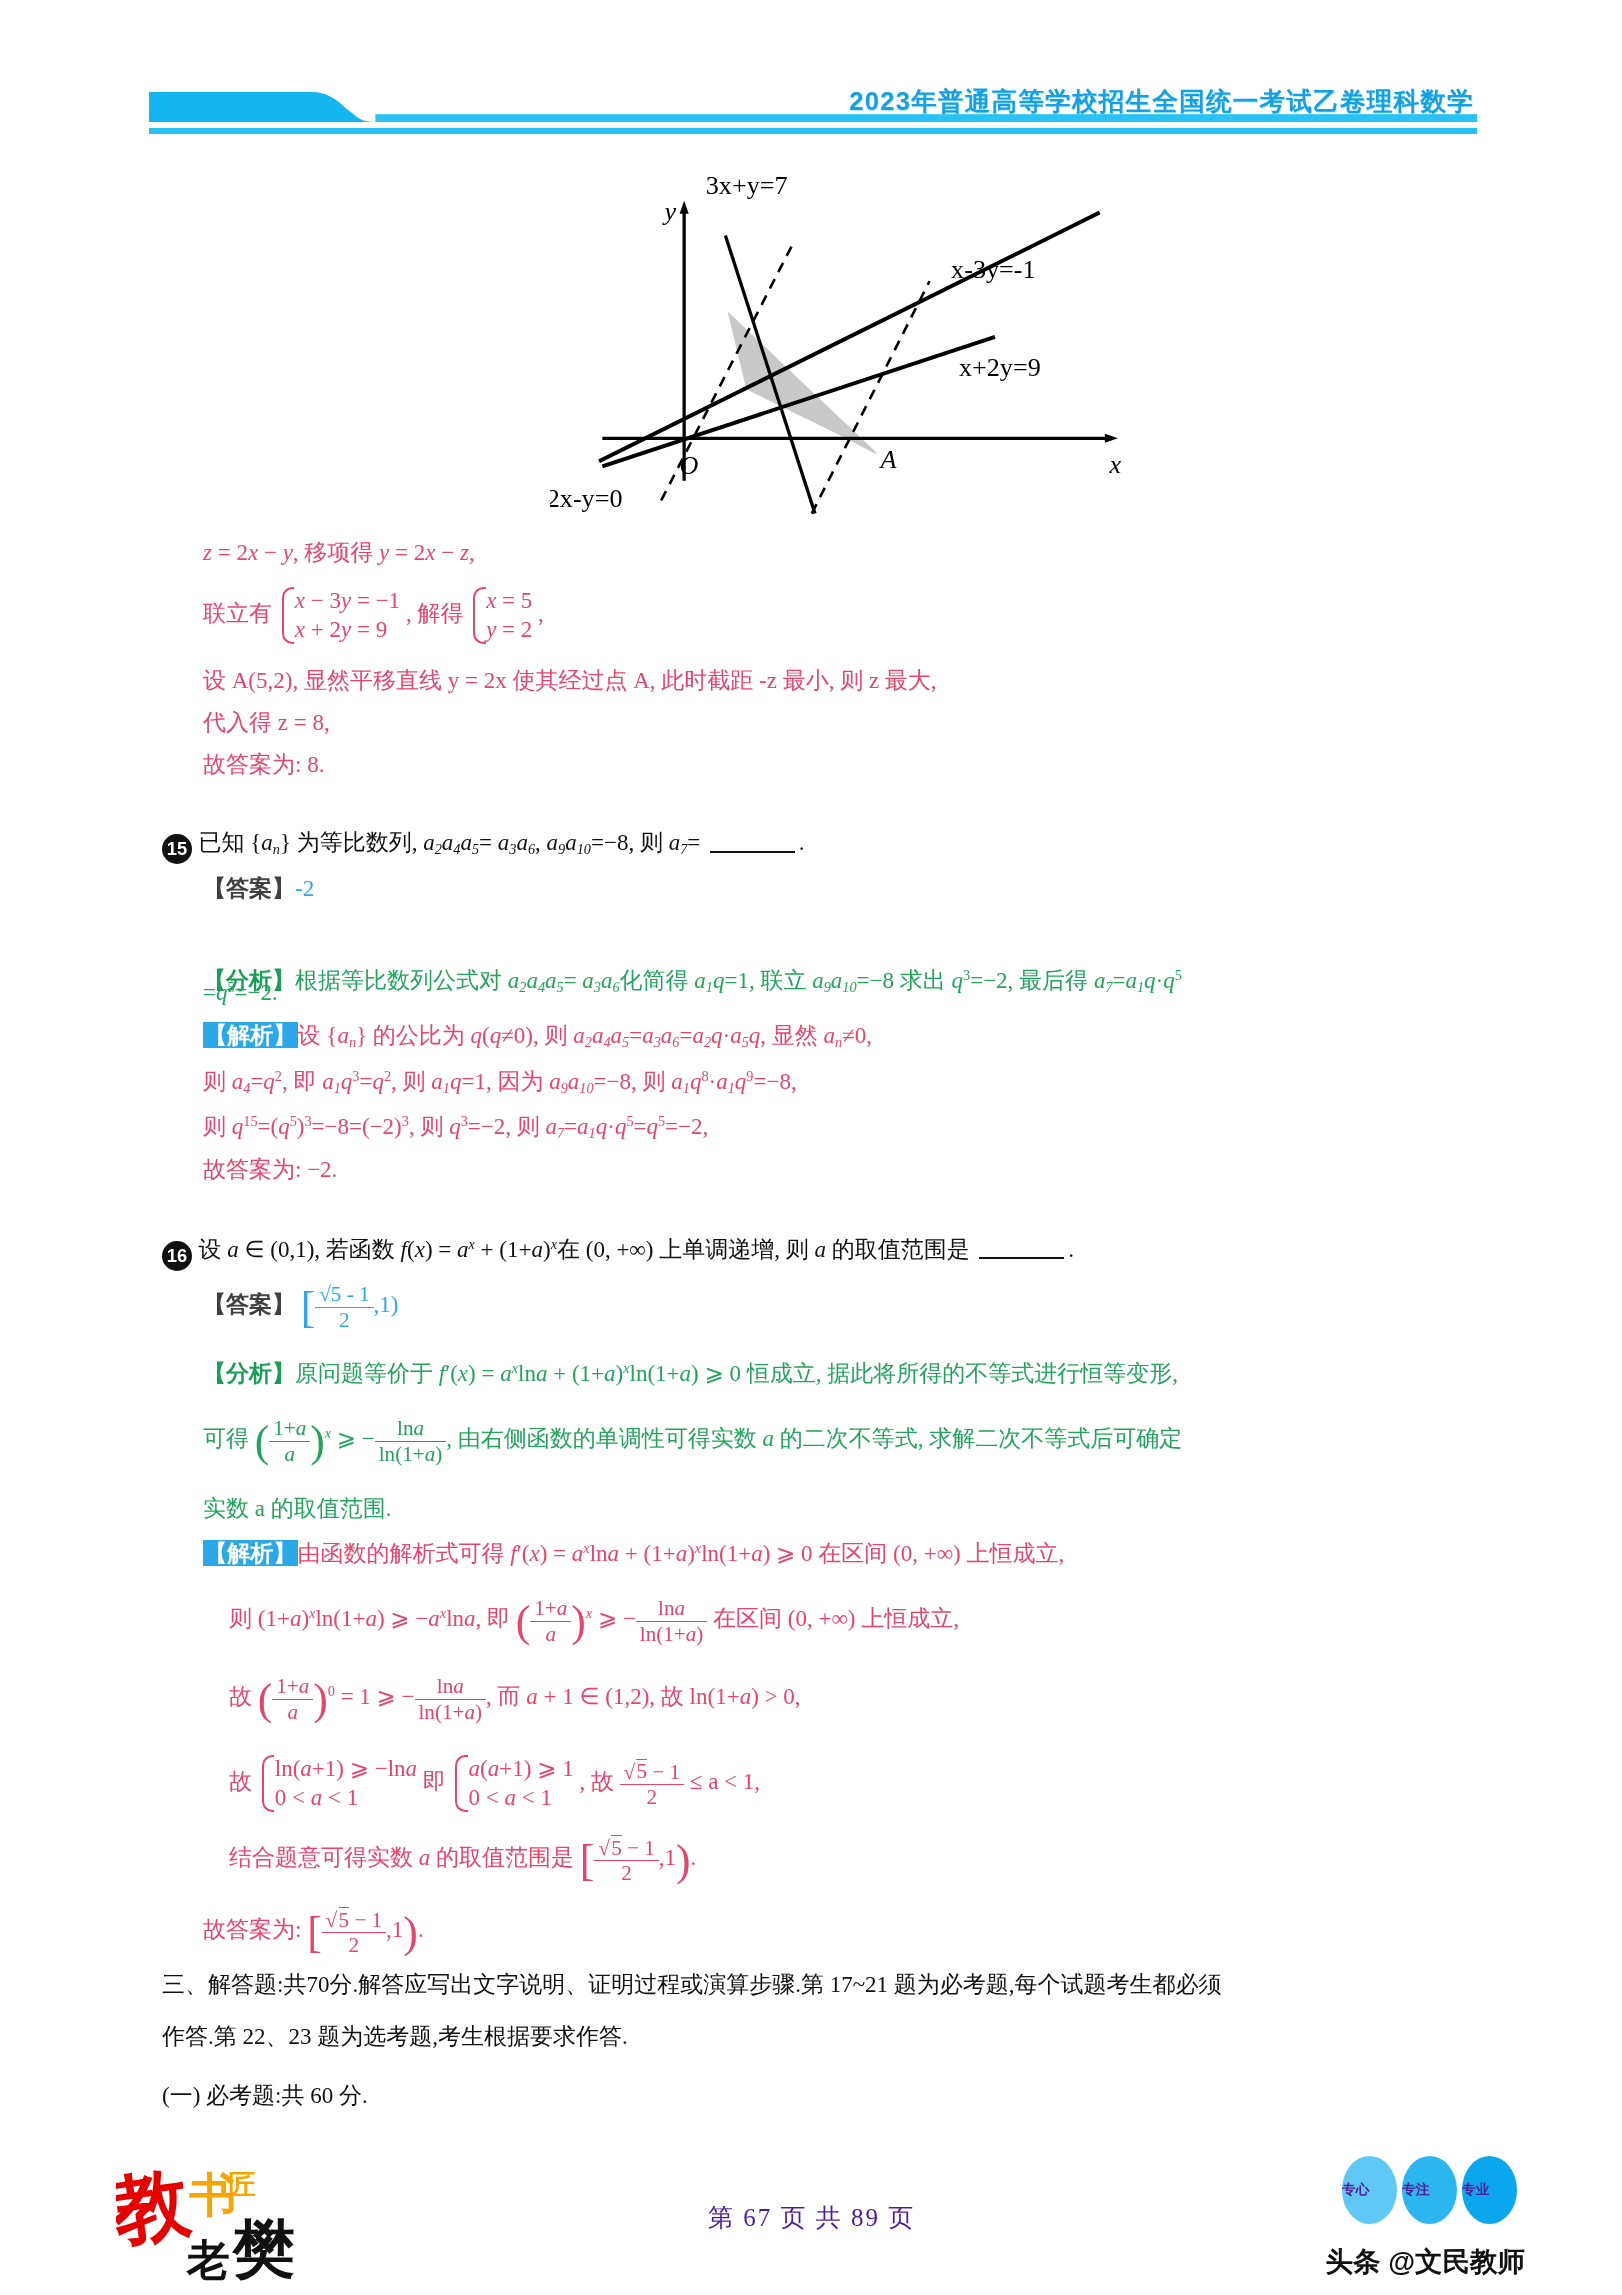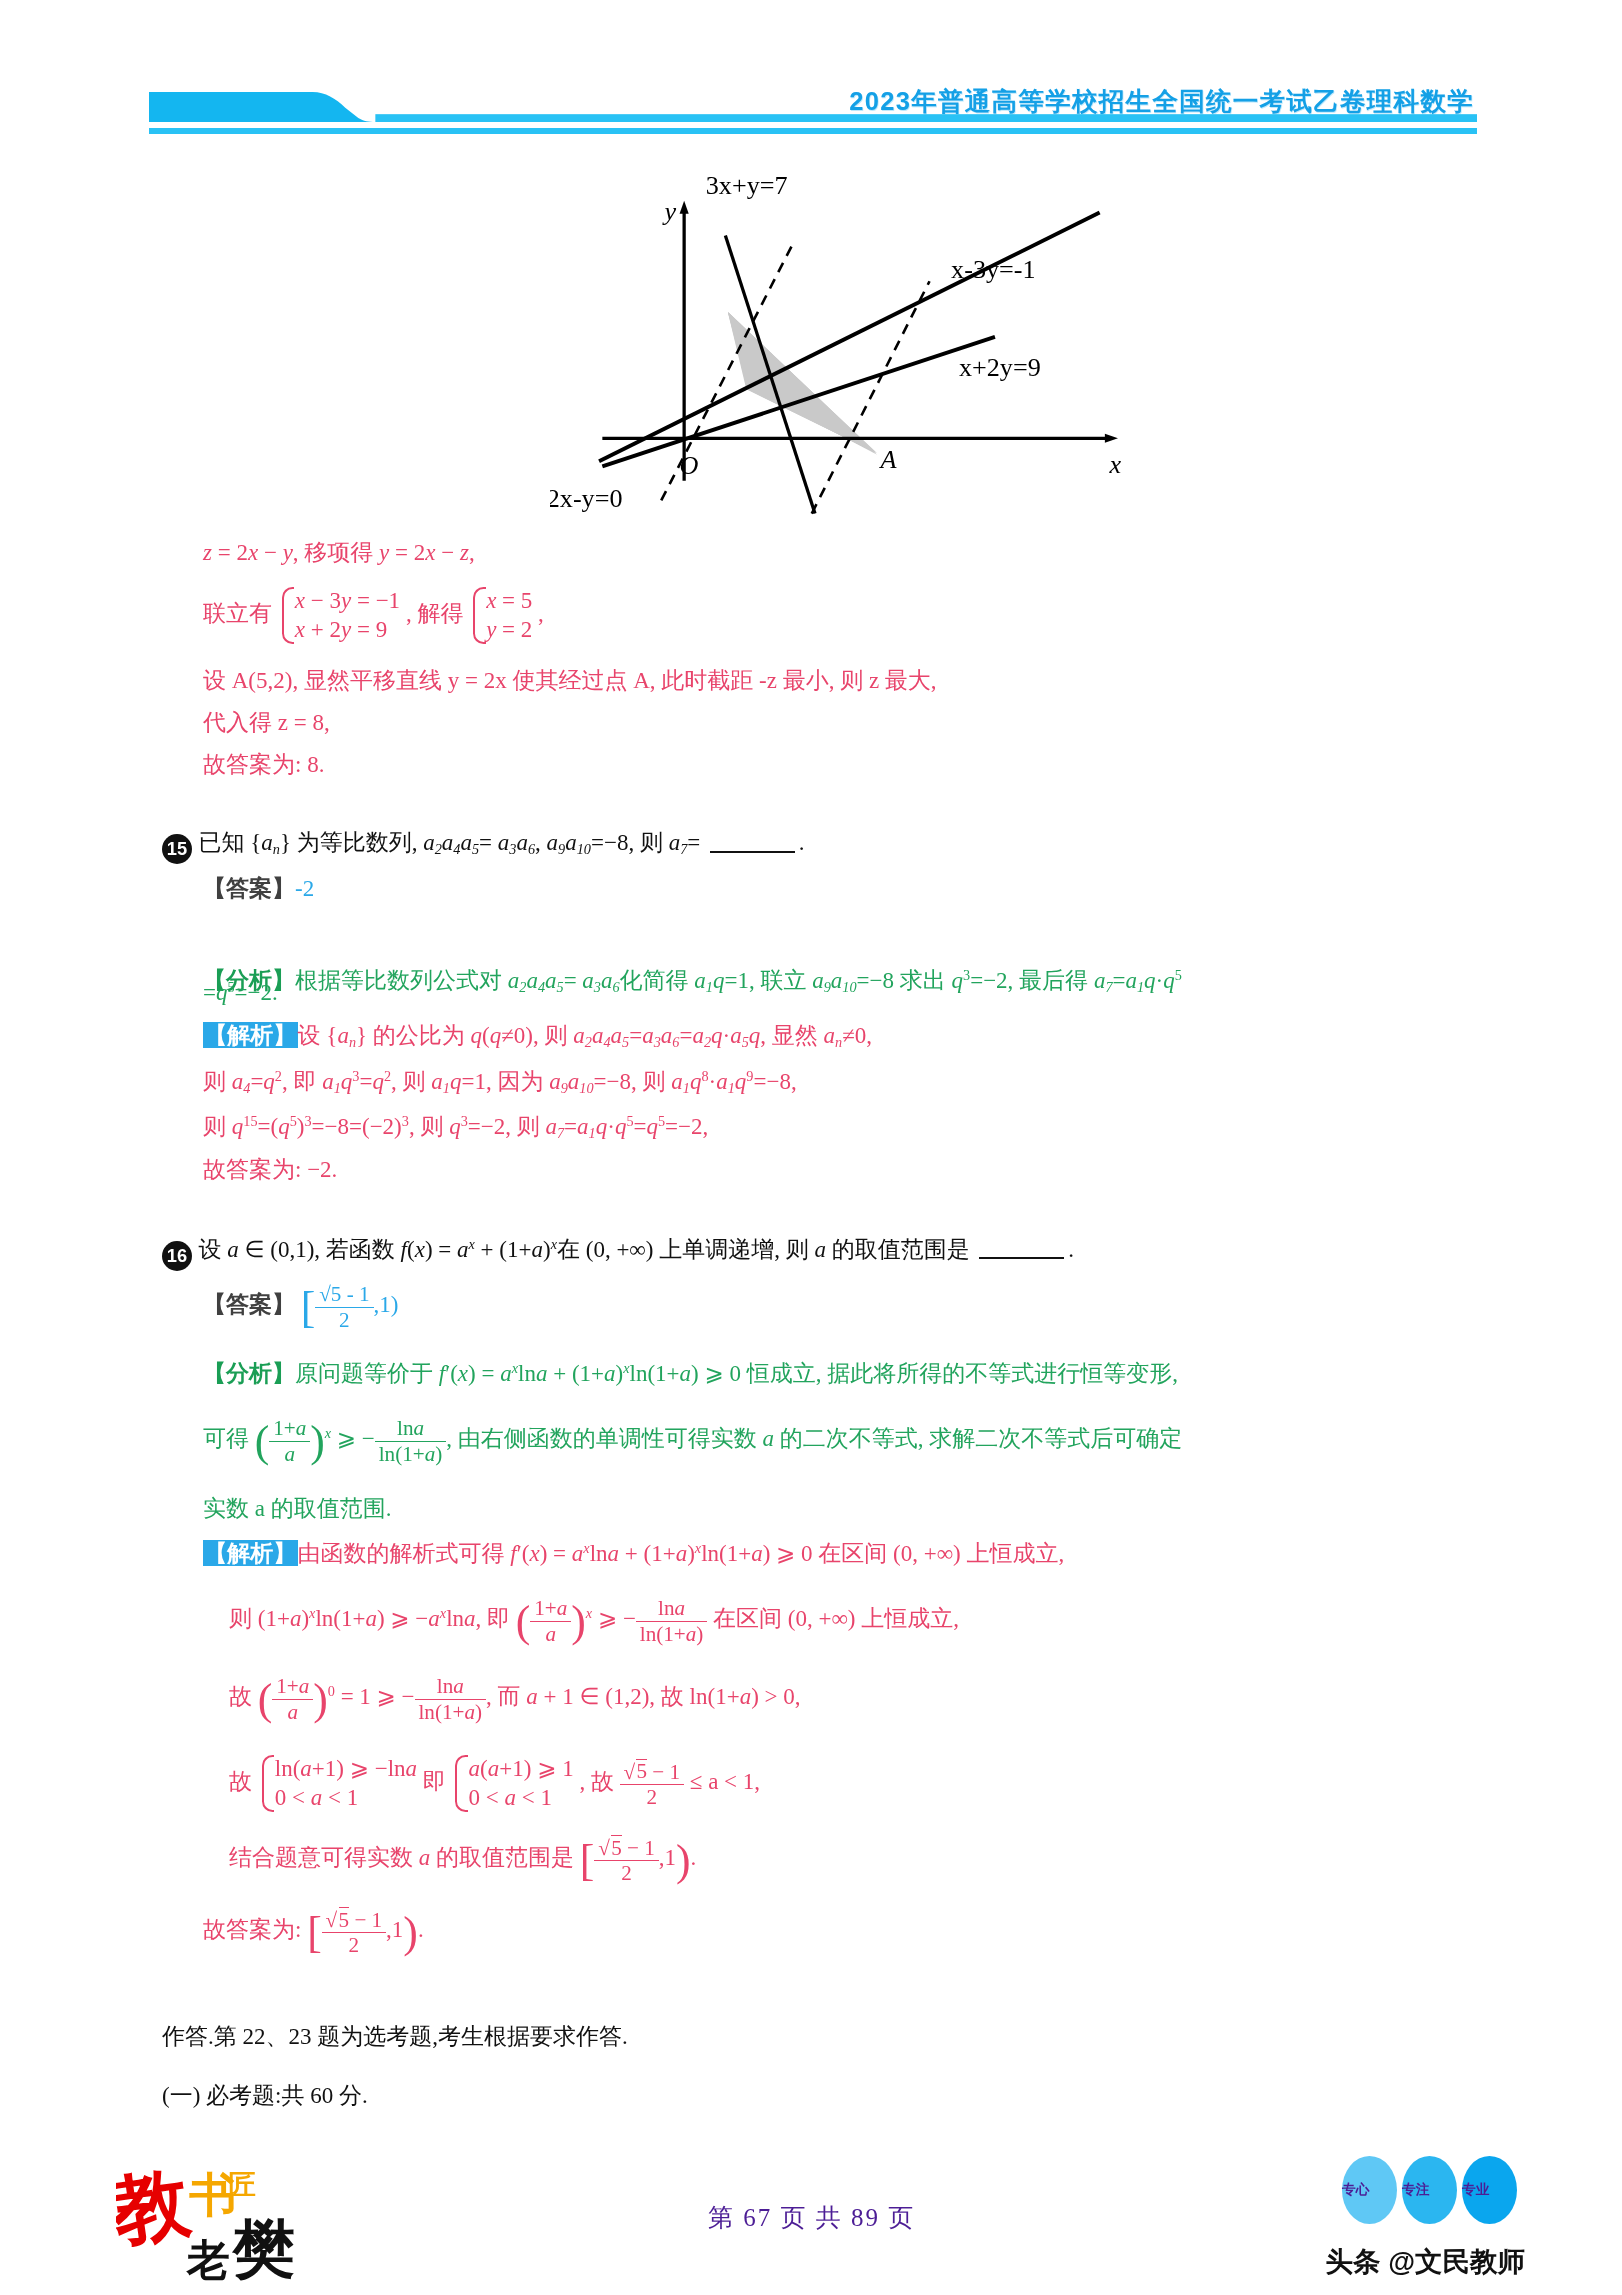--- a/index.html
+++ b/index.html
@@ -283,20 +283,21 @@
   <div class="blk red" style="left:229px;top:1835px;">
     结合题意可得实数 <span class="it">a</span> 的取值范围是
     <span class="brk">[</span><span class="frac"><span class="num">√<span class="sqrt"><span class="bar">5</span></span> − 1</span><span class="den">2</span></span>,1<span class="brk">)</span>.
   </div>
 
   <div class="blk red" style="left:203px;top:1907px;">
     故答案为:
     <span class="brk">[</span><span class="frac"><span class="num">√<span class="sqrt"><span class="bar">5</span></span> − 1</span><span class="den">2</span></span>,1<span class="brk">)</span>.
   </div>
 
+  <div class="para" style="left:162px;top:1973px;">三、解答题:共70分.解答应写出文字说明、证明过程或演算步骤.第 17~21 题为必考题,每个试题考生都必须</div>
   <div class="para" style="left:162px;top:2025px;">作答.第 22、23 题为选考题,考生根据要求作答.</div>
   <div class="para" style="left:162px;top:2084px;">(一) 必考题:共 60 分.</div>
 
   <div class="footer">
 
     <div class="logo-left">
       <svg width="242" height="124" viewBox="0 0 370 190">
         <text x="0" y="120" font-family="Liberation Sans, sans-serif" font-size="118" font-weight="bold" fill="#e60000" transform="rotate(-8 0 120)">教</text>
         <text x="112" y="78" font-family="Liberation Sans, sans-serif" font-size="72" font-weight="bold" fill="#f5a700">书</text>
         <text x="172" y="52" font-family="Liberation Sans, sans-serif" font-size="42" font-weight="bold" fill="#f5a700">匠</text>

